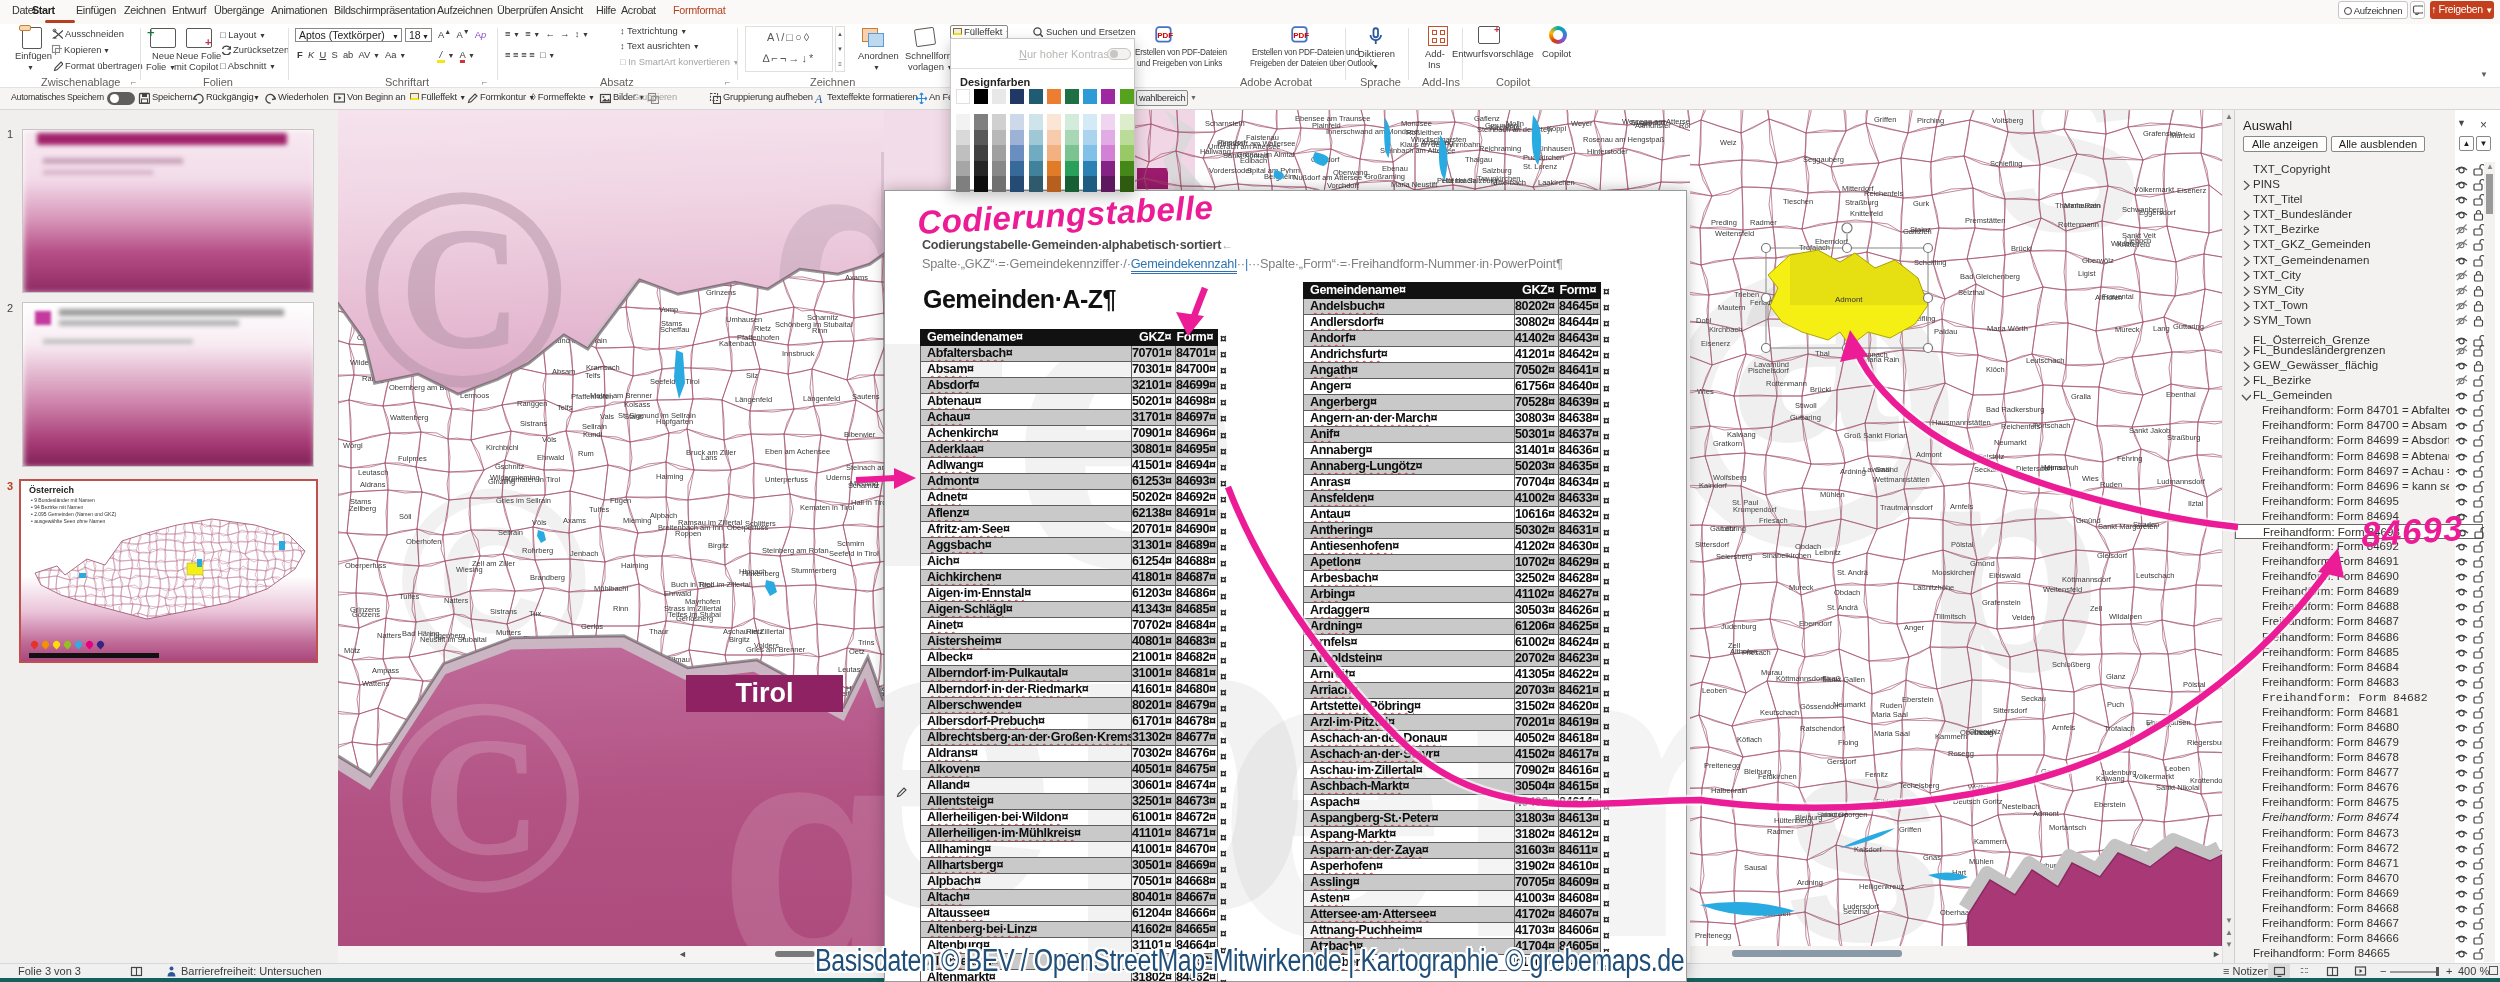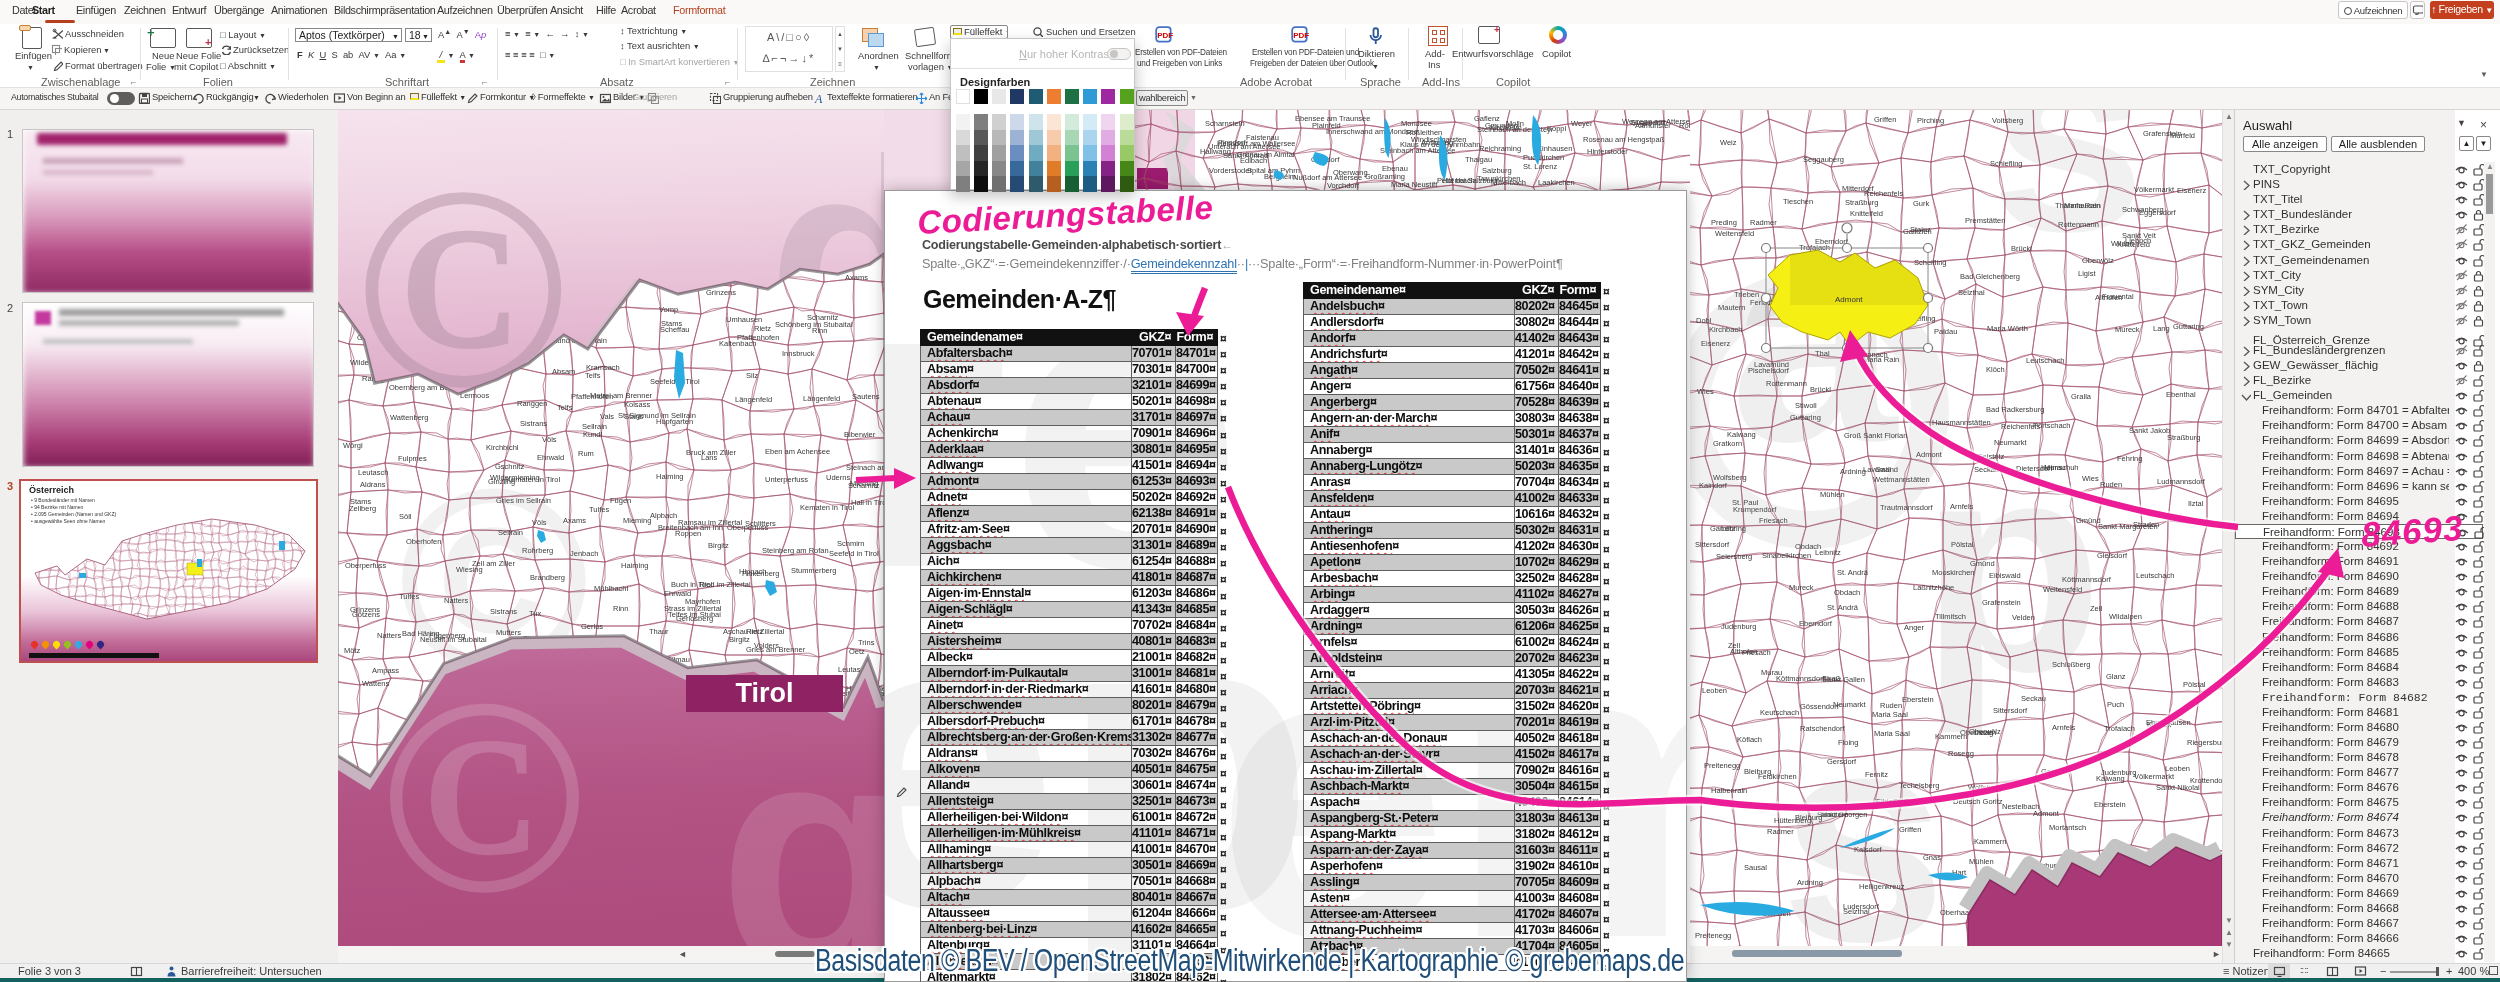--- a/index.html
+++ b/index.html
@@ -815,21 +815,21 @@
       <span class="abs" style="left:1478px;top:2px;width:22px;height:18px;border:1.5px solid #5a5856;border-radius:2px"></span>
       <span class="abs" style="left:1494px;top:0px;color:#c4314b;font-size:10px"><b>+</b></span>
       <span class="rbtxt" style="left:1452px;top:24px;">Entwurfsvorschläge</span>
       <span class="abs" style="left:1549px;top:2px;width:18px;height:18px;border-radius:50%;background:conic-gradient(#0aa,#2b88d8,#8f4bcb,#d83b01,#ffb900,#0aa)"></span>
       <span class="abs" style="left:1553px;top:6px;width:10px;height:10px;border-radius:50%;background:#fff"></span>
       <span class="rbtxt" style="left:1542px;top:24px;">Copilot</span>
       <span class="glabel" style="left:1496px">Copilot</span>
       <span class="abs" style="left:2480px;top:46px;color:#605e5c;font-size:8px">▼</span>
     </div>
     <div id="qat" class="abs">
-      <span style="left:11px;"><span style="font-size:8.8px;letter-spacing:-0.3px">Automatisches Stubaital</span></span>
+      <span style="left:11px;"><span style="font-size:8.8px;letter-spacing:-0.3px">Automatisches Speichern</span></span>
       <span style="left:107px;top:4px;width:28px;height:13px;background:#605e5c;border-radius:8px;position:absolute"></span>
       <span style="left:110px;top:6px;width:9px;height:9px;background:#fff;border-radius:50%;position:absolute"></span>
       <svg style="position:absolute;left:138px;top:4px;width:12px;height:12px">
         <use href="#flop"></use>
       </svg>
       <span style="left:152px;">Speichern</span>
       <svg style="position:absolute;left:192px;top:4px;width:12px;height:12px">
         <use href="#undo"></use>
       </svg>
       <span style="left:206px;">Rückgängig</span>

